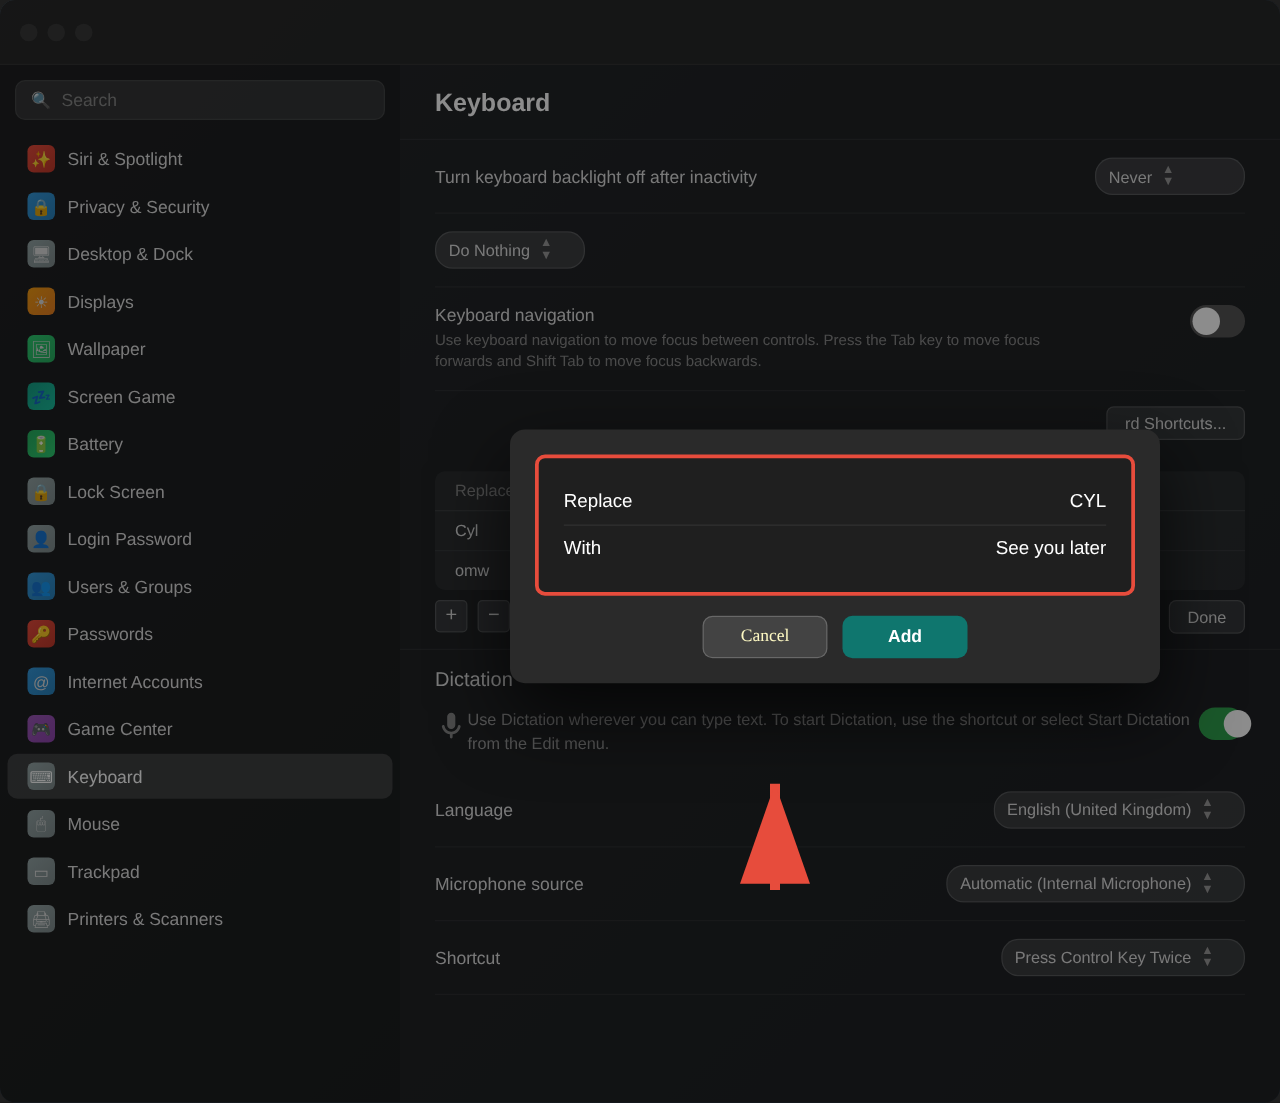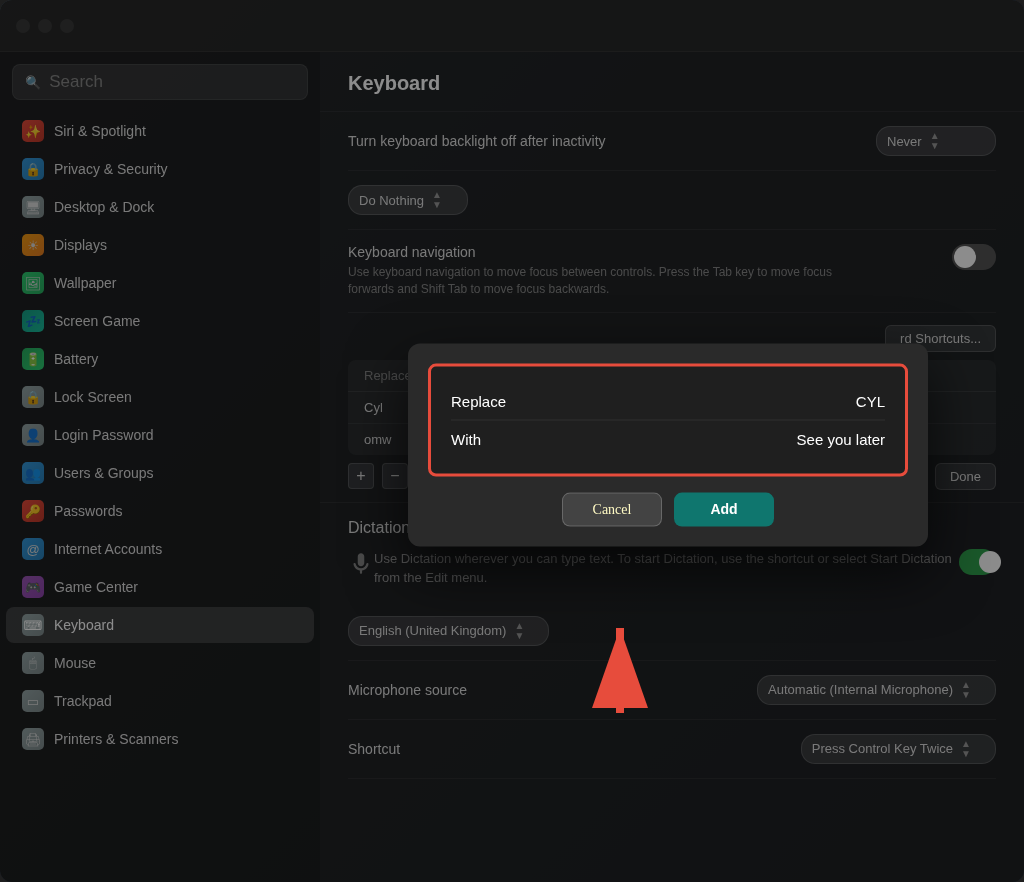--- a/index.html
+++ b/index.html
@@ -74,21 +74,21 @@
       align-items: center;
       gap: 8px;
       border: 1px solid rgba(255,255,255,0.08);
     }
     .search-icon-svg {
       color: #888;
       font-size: 13px;
     }
     .search-placeholder {
       color: #888;
-      font-size: 17px;
+      font-size: 14px;
     }
 
     .sidebar-item {
       display: flex;
       align-items: center;
       gap: 10px;
       padding: 7px 16px;
       cursor: pointer;
       border-radius: 8px;
       margin: 1px 6px;
@@ -221,21 +221,21 @@
 
     
     .replacement-section {
       padding: 12px 28px;
       border-bottom: 1px solid rgba(255,255,255,0.06);
     }
     .replacement-header {
       display: flex;
       justify-content: space-between;
       align-items: center;
-      margin-bottom: 8px;
+      margin-bottom: 25px;
     }
     .replacement-table {
       background: rgba(255,255,255,0.05);
       border-radius: 8px;
       overflow: hidden;
     }
     .replacement-table-header {
       display: flex;
       padding: 8px 16px;
       border-bottom: 1px solid rgba(255,255,255,0.08);
@@ -577,20 +577,21 @@
           <svg class="mic-icon" viewBox="0 0 24 24" fill="#888">
             <path d="M12 14c1.66 0 3-1.34 3-3V5c0-1.66-1.34-3-3-3S9 3.34 9 5v6c0 1.66 1.34 3 3 3zm5.91-3c-.49 0-.9.36-.98.85C16.52 14.2 14.47 16 12 16s-4.52-1.8-4.93-4.15c-.08-.49-.49-.85-.98-.85-.61 0-1.09.54-1 1.14.49 3 2.89 5.35 5.91 5.78V20c0 .55.45 1 1 1s1-.45 1-1v-2.08c3.02-.43 5.42-2.78 5.91-5.78.1-.6-.39-1.14-1-1.14z"></path>
           </svg>
           <span class="dictation-desc">Use Dictation wherever you can type text. To start Dictation, use the shortcut or select Start Dictation from the Edit menu.</span>
           <div class="toggle on">
             <div class="toggle-knob"></div>
           </div>
         </div>
 
         <div class="setting-row">
+          <span class="setting-label">Language</span>
           <div class="select-control">
             <span>English (United Kingdom)</span>
             <div class="select-arrows">
                 <span>▲</span>
                 <span>▼</span>
               </div>
           </div>
         </div>
 
         <div class="setting-row">

